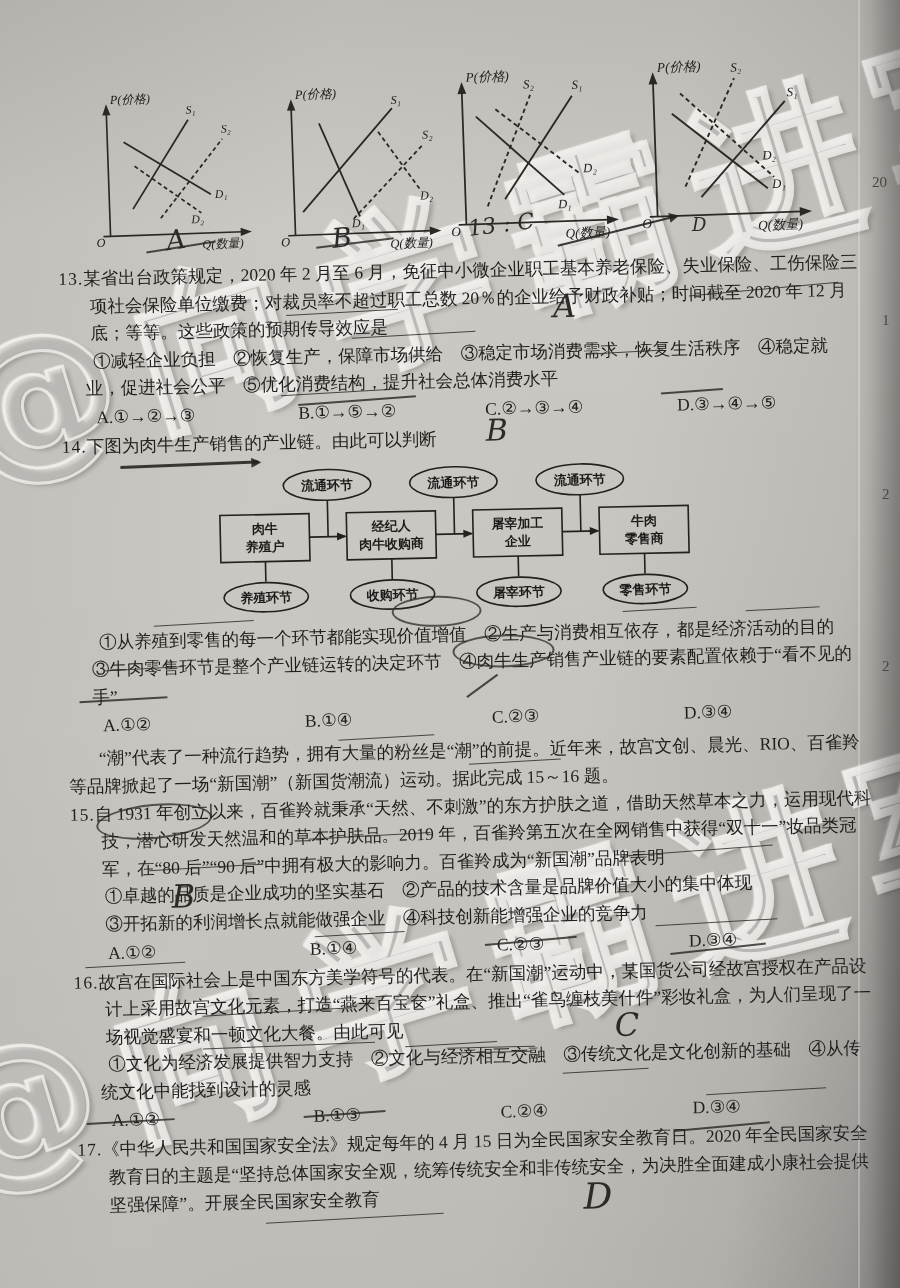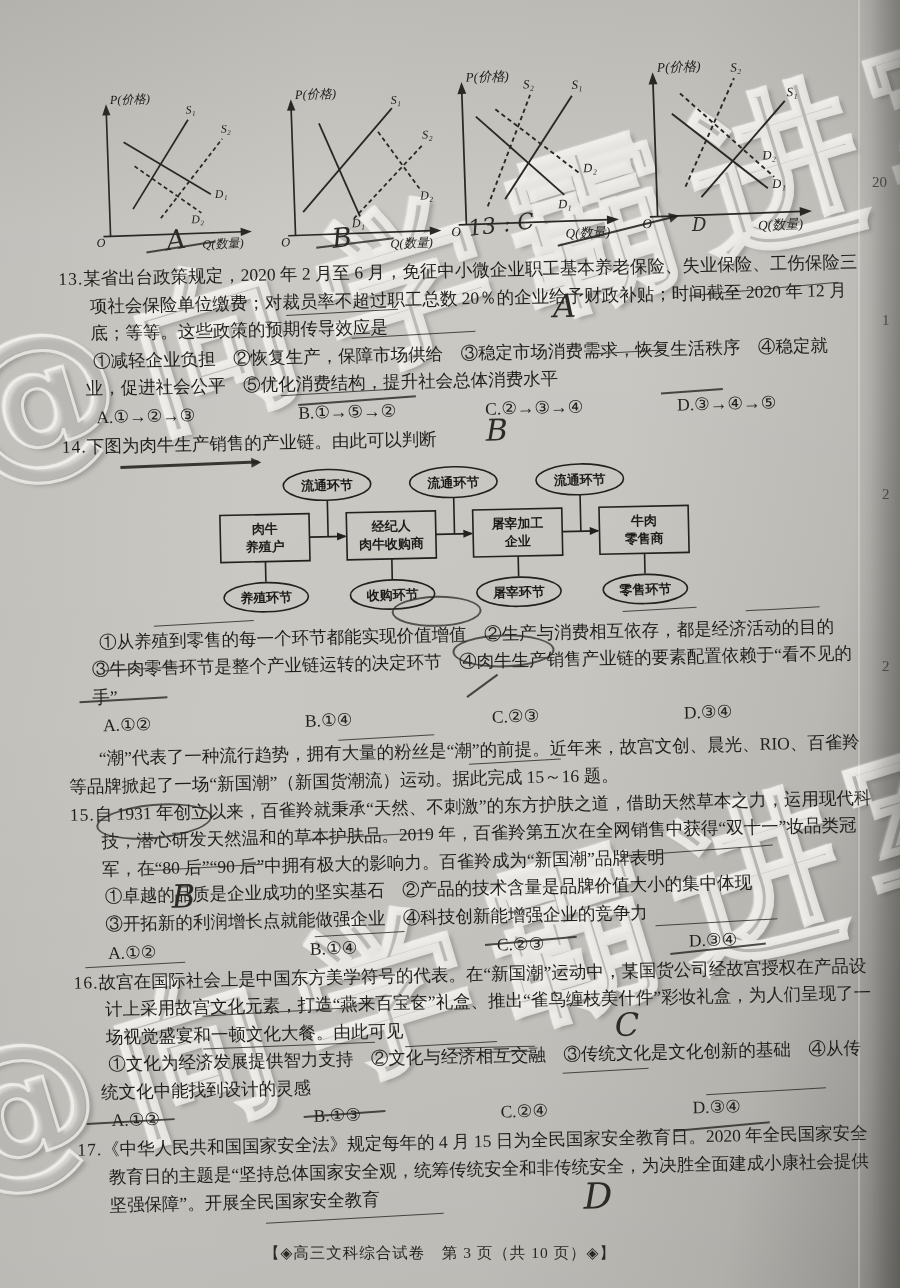--- a/index.html
+++ b/index.html
@@ -264,14 +264,13 @@
     <div class="mark thin" style="left:187px;top:958px;width:178px;transform:rotate(-2deg);"></div>
   </div>
 
   <div class="edge"></div>
   <div class="edge-line"></div>
   <span class="edgenum" style="left:872px;top:174px;">20</span>
   <span class="edgenum" style="left:882px;top:312px;">1</span>
   <span class="edgenum" style="left:882px;top:486px;">2</span>
   <span class="edgenum" style="left:882px;top:658px;">2</span>
 
-  <div class="footer">【◈高三文科综合试卷　第 3 页（共 10 页）◈】</div>
 </div>
 
 </body></html>

